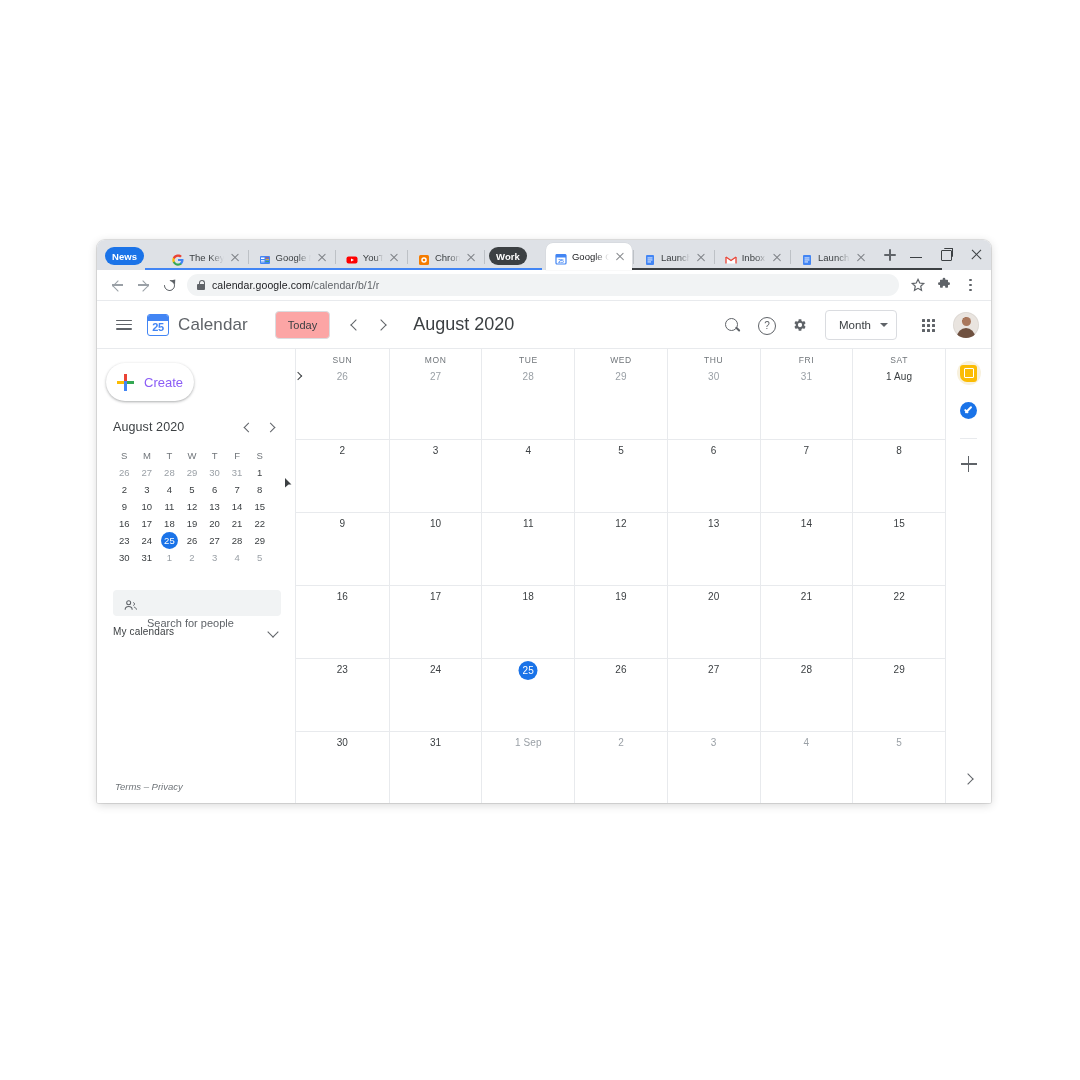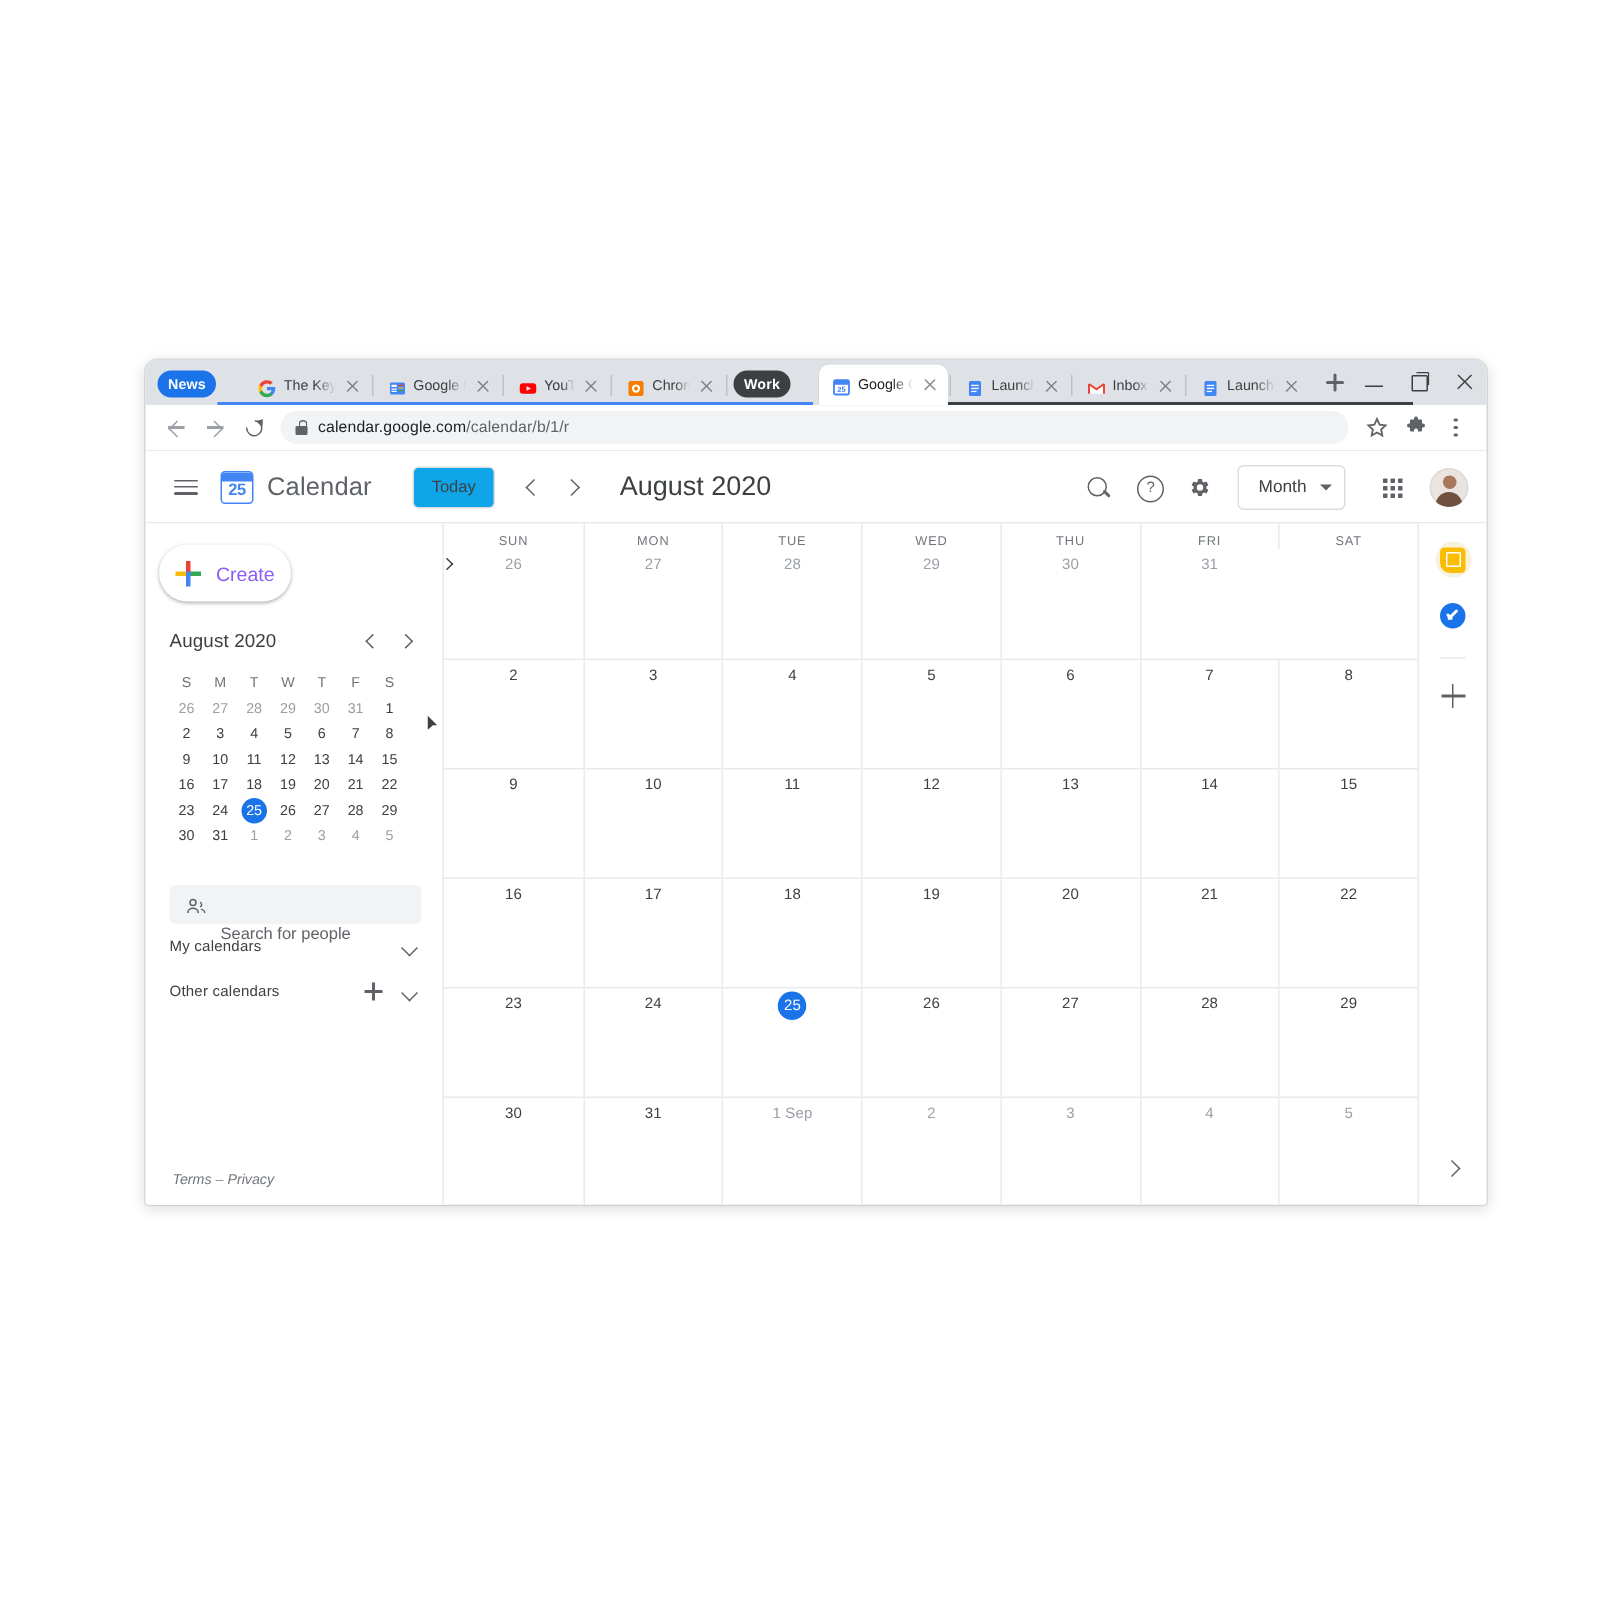--- a/index.html
+++ b/index.html
@@ -147,21 +147,21 @@
   }
   .cal-logo .top{position:absolute;left:0;top:0;right:0;height:6px;background:#4285f4;}
   .cal-logo .num{
     position:relative;z-index:2;font-size:11px;font-weight:700;color:#4285f4;
     line-height:15px;letter-spacing:-.3px;
   }
   .brand{font-size:17px;color:#5f6368;margin-left:9px;letter-spacing:.1px;font-weight:400;}
   .today-btn{
     margin-left:27px;height:26px;padding:0 12px;border:1px solid #dadce0;
     border-radius:4px;display:flex;align-items:center;font-size:11px;
-    color:#3c4043;background:#0ea5e9;
+    color:#3c4043;background:#fca5a5;
   }
   .navchev{width:26px;height:26px;position:relative;}
   .navchev:before{
     content:"";position:absolute;top:9px;width:7px;height:7px;
     border-top:1.5px solid #5f6368;border-right:1.5px solid #5f6368;
   }
   .navchev.left:before{left:10px;transform:rotate(-135deg);}
   .navchev.right:before{left:7px;transform:rotate(45deg);}
   .nav-wrap{display:flex;align-items:center;margin-left:12px;gap:2px;}
   .period{font-size:18px;color:#3c4043;margin-left:17px;letter-spacing:0;font-weight:400;}
@@ -671,27 +671,20 @@
             </span>
             <span class="sp-lbl">Search for people</span>
           </div>
 
           <div class="cal-sect">
             <span class="name">My calendars</span>
             <span class="acts">
               <span class="chev-d"></span>
             </span>
           </div>
-          <div class="cal-sect">
-            <span class="name">Other calendars</span>
-            <span class="acts">
-              <span class="plus-ic"></span>
-              <span class="chev-d"></span>
-            </span>
-          </div>
 
           <div class="sb-footer">Terms – Privacy</div>
 
           <div class="collapse-handle"></div>
           <div class="cursor">
             <svg width="7" height="10" viewBox="0 0 7 10">
                 <path d="M0 0l6.5 6.5H3.6L0 9.6z" fill="#3c4043"></path>
               </svg>
           </div>
         </div>
@@ -719,20 +712,23 @@
                 </div>
                 <div class="cell other">
                   <div class="daynum">29</div>
                 </div>
                 <div class="cell other">
                   <div class="daynum">30</div>
                 </div>
                 <div class="cell other">
                   <div class="daynum">31</div>
                 </div>
+                <div class="cell">
+                  <div class="daynum">1 Aug</div>
+                </div>
               </div>
               <div class="wk">
                 <div class="cell">
                   <div class="daynum">2</div>
                 </div>
                 <div class="cell">
                   <div class="daynum">3</div>
                 </div>
                 <div class="cell">
                   <div class="daynum">4</div>

